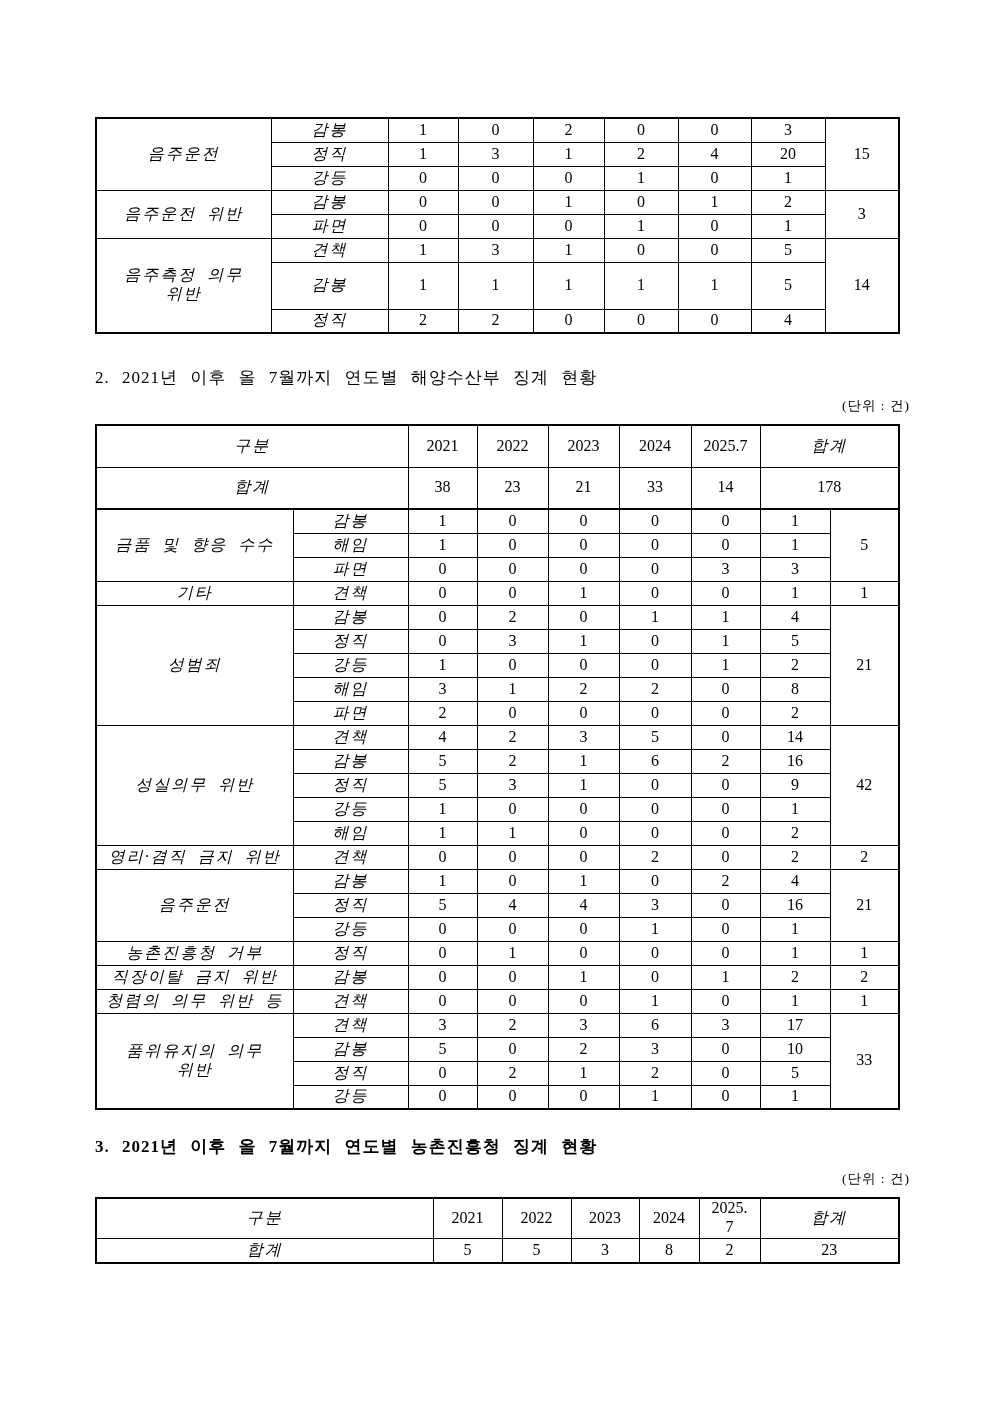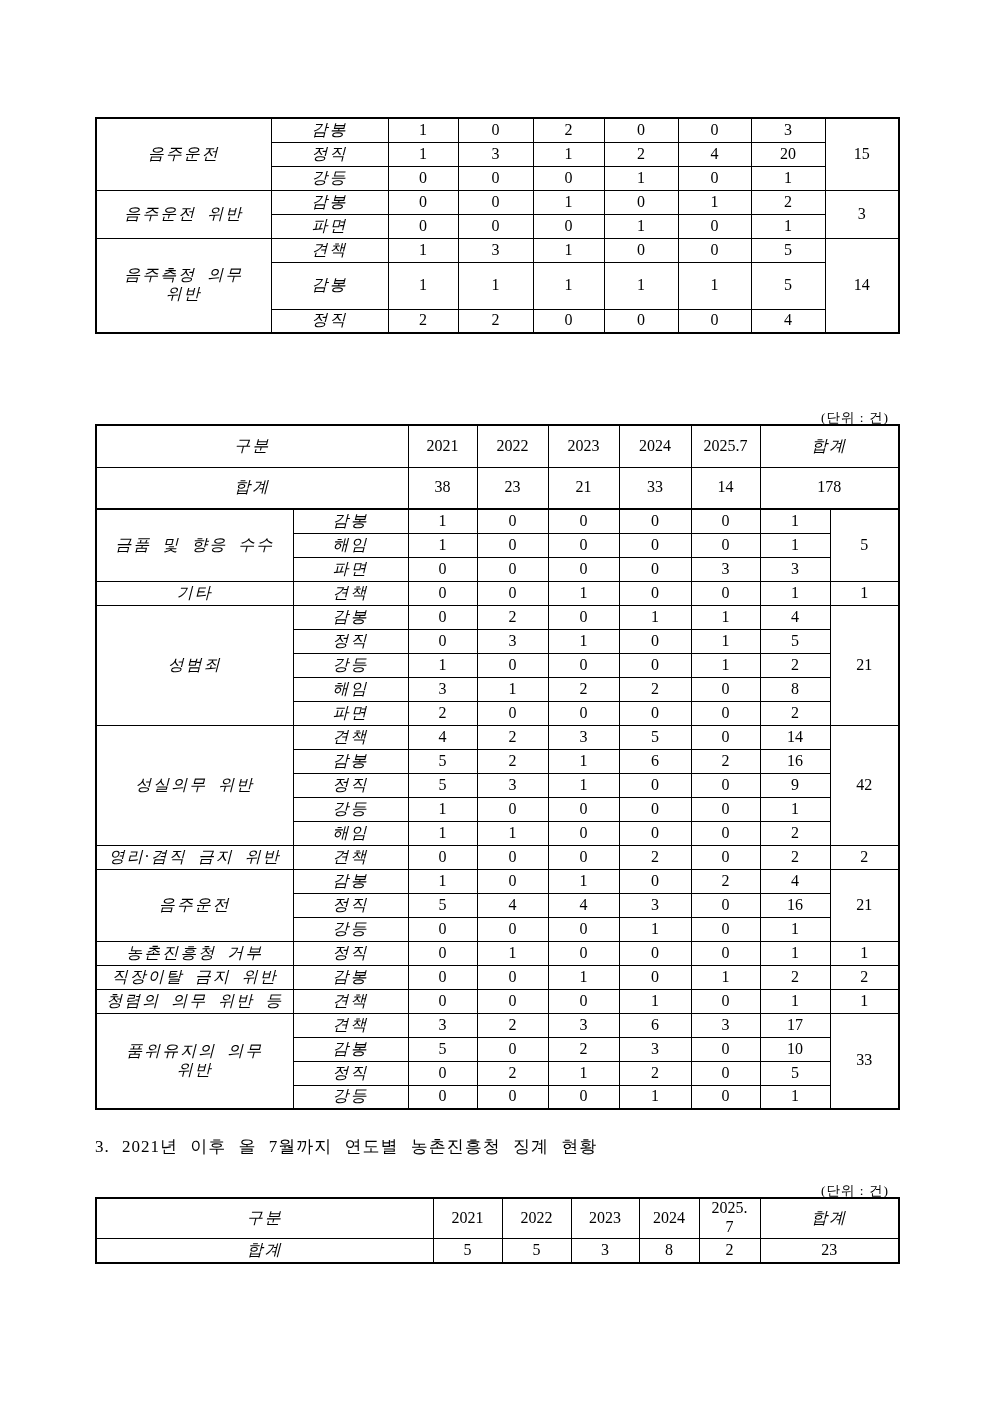--- a/index.html
+++ b/index.html
@@ -46,28 +46,27 @@
 
   .heading {
     position:absolute;
     left:95px;
     font-size:17px;
     letter-spacing:1px;
     word-spacing:7px;
     white-space:nowrap;
   }
   #sec2-heading { top:366px; }
-  #sec3-heading { top:1135px; }
+  #sec3-heading { top:1135px;font-weight:bold; }
 
   .unit {
     position:absolute;
-    right:103px;
+    right:82px;
     font-size:13.5px;
     letter-spacing:1px;
-    margin-top:12px;
   }
   #unit2 { top:397px; }
   #unit3 { top:1170px; }
 </style>
 </head>
 <body>
 
 <div class="page">
 
   <table class="doc-table" id="table1">
@@ -158,20 +157,21 @@
           <td>2</td>
           <td>2</td>
           <td>0</td>
           <td>0</td>
           <td>0</td>
           <td>4</td>
         </tr>
       </tbody>
   </table>
 
+  <div class="heading" id="sec2-heading">2. 2021년 이후 올 7월까지 연도별 해양수산부 징계 현황</div>
   <div class="unit" id="unit2">(단위 : 건)</div>
 
   <table class="doc-table" id="table2">
     <colgroup>
       <col style="width:197px">
         <col style="width:115px">
       <col style="width:69px">
         <col style="width:71px">
         <col style="width:71px">
       <col style="width:72px">

